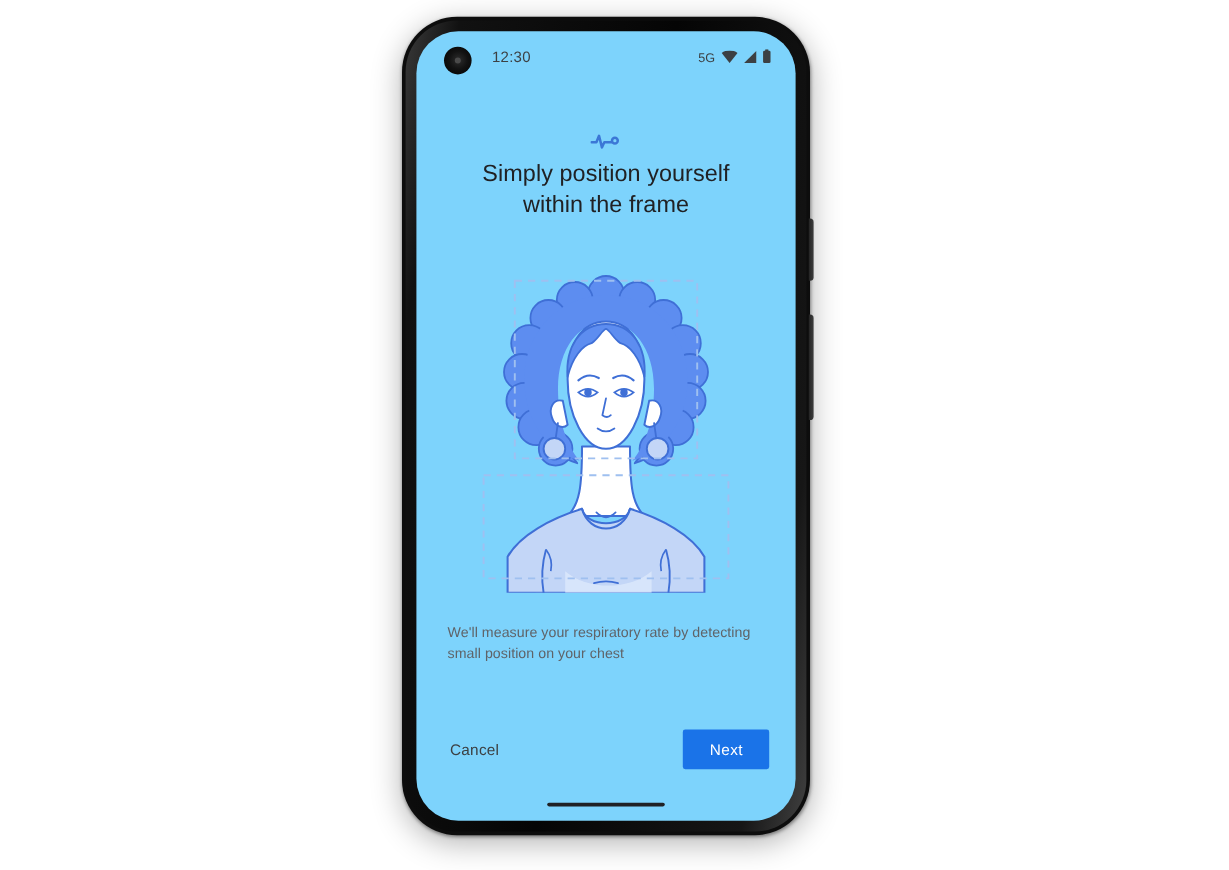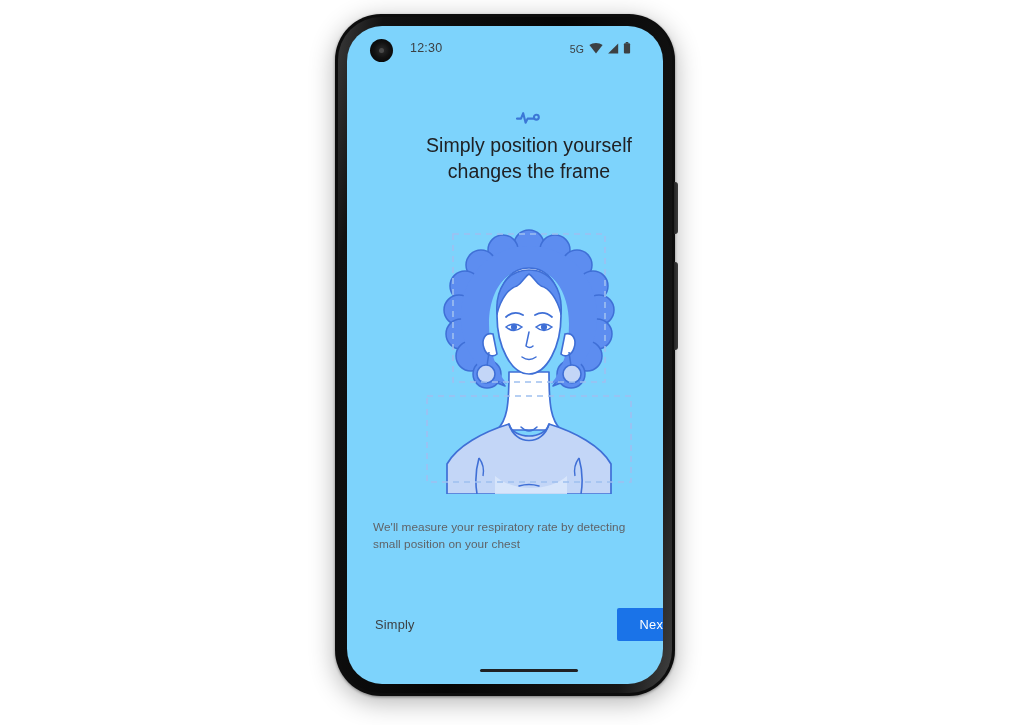--- a/index.html
+++ b/index.html
@@ -90,41 +90,40 @@
   #status-time {
     position: absolute;
     left: 63px;
     top: 15px;
     font-size: 12.5px;
     color: #3c4043;
     letter-spacing: 0.2px;
   }
   #status-icons {
     position: absolute;
-    right: 32px;
+    right: 20px;
     top: 14px;
     display: flex;
     align-items: center;
     gap: 4px;
   }
   #network-label {
     font-size: 10.5px;
     color: #3c4043;
     letter-spacing: 0.1px;
     margin-right: 1px;
   }
 
   
   #app-content {
     position: absolute;
     left: 0;
     top: 38px;
     width: 316px;
     height: 620px;
-    padding-left: 48px;
   }
 
   #pulse-icon-wrap {
     position: absolute;
     left: 0; right: 0;
     top: 46px;
     display: flex;
     justify-content: center;
   }
 
@@ -256,21 +255,21 @@
           <span>
             <svg width="26" height="16" viewBox="0 0 26 16">
               <path d="M1 8.6 L5 8.6 L7.2 3.2 L9.6 12.8 L11.6 8.6 L17.6 8.6" fill="none" stroke="#3b77d6" stroke-width="2.1" stroke-linecap="round" stroke-linejoin="round"></path>
               <circle cx="20.4" cy="7.2" r="2.4" fill="none" stroke="#3b77d6" stroke-width="2.1"></circle>
             </svg>
           </span>
         </div>
 
         <div id="headline">
           <div>Simply position yourself</div>
-          <div>changes the frame</div>
+          <div>within the frame</div>
         </div>
 
         <div id="illustration-wrap">
           <svg width="212" height="270" viewBox="0 0 212 270">
 
             <g opacity="0.55">
               <ellipse cx="106" cy="256" rx="66" ry="30" fill="#e8f0fd"></ellipse>
             </g>
 
             <path d="M86 148 C86 182, 84 196, 74 206 L138 206 C128 196, 126 182, 126 148 Z" fill="#ffffff" stroke="#3f6fd6" stroke-width="1.7" stroke-linejoin="round"></path>
@@ -380,21 +379,21 @@
             <rect x="4" y="172" width="204" height="86" fill="none" stroke="#9fc0f0" stroke-width="1.6" stroke-dasharray="6 5"></rect>
           </svg>
         </div>
 
         <div id="body-copy">
           <div>We'll measure your respiratory rate by detecting</div>
           <div>small position on your chest</div>
         </div>
 
         <div id="action-bar">
-          <button id="cancel-button">Simply</button>
+          <button id="cancel-button">Cancel</button>
           <button id="next-button">Next</button>
         </div>
 
         <div id="home-indicator"></div>
       </div>
 
     </div>
   </div>
 </div>
 

